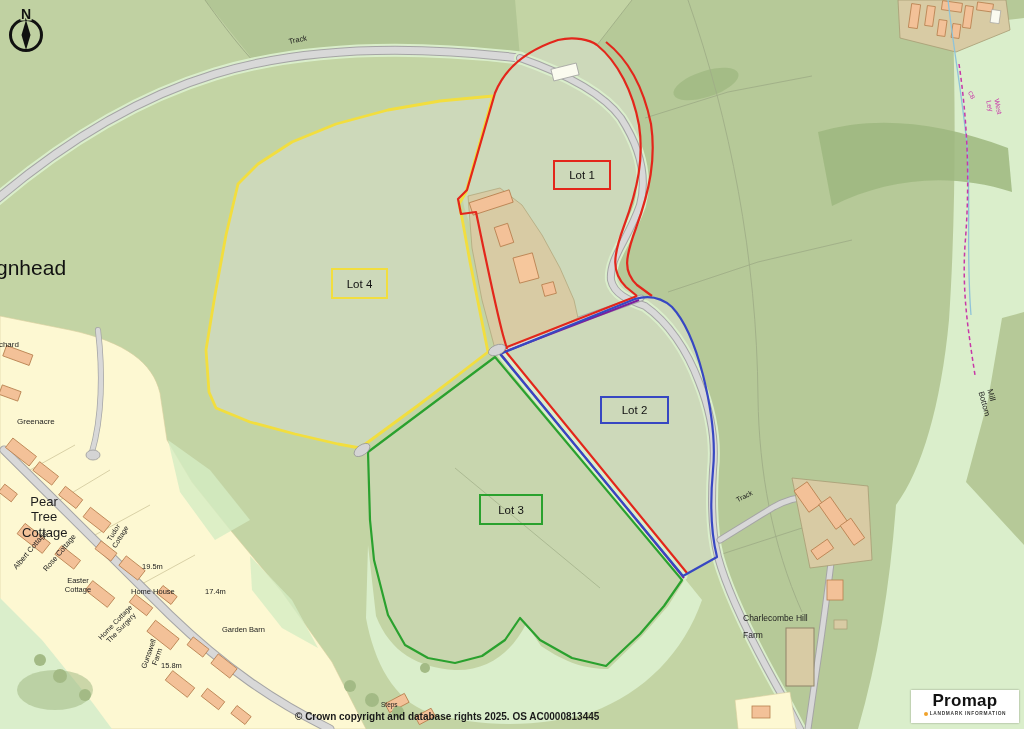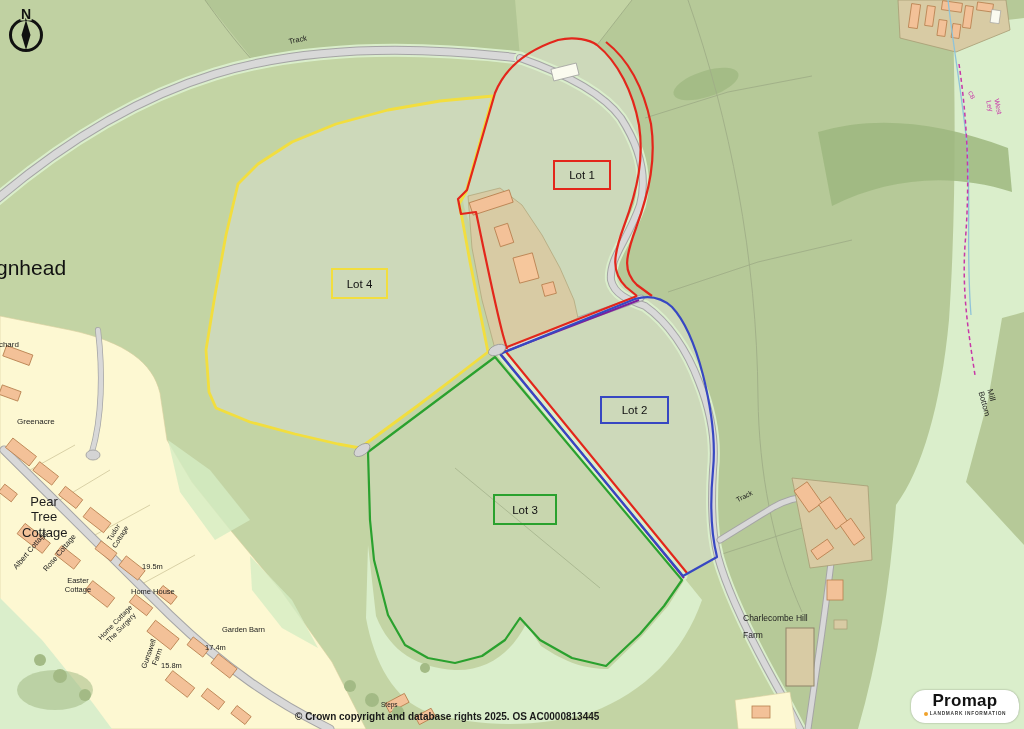--- a/index.html
+++ b/index.html
@@ -11,21 +11,21 @@
   .lbl.c{text-align:center;}
   .lotbox{position:absolute;border:2px solid #000;display:flex;align-items:center;
           justify-content:center;font-size:11.5px;color:#111;}
   .scalebar{position:absolute;left:8px;top:703px;width:150px;height:24px;}
   .scalebar .tick{position:absolute;top:0;font-size:9px;font-weight:bold;color:#000;}
   .scalebar .bar{position:absolute;left:0;top:13px;width:140px;height:7px;
                  border:1px solid #000;display:flex;}
   .scalebar .seg{height:100%;}
   .copyright{position:absolute;left:295px;top:711px;font-size:10px;font-weight:bold;color:#1a1a1a;text-align:right;}
   .promap{position:absolute;left:911px;top:690px;width:108px;height:33px;background:#fff;
-          border-radius:14px;text-align:center;box-shadow:0 0 2px rgba(0,0,0,.35);}
+          border-radius:0;text-align:center;box-shadow:0 0 2px rgba(0,0,0,.35);}
   .promap .brand{font-size:17px;font-weight:800;letter-spacing:.3px;color:#111;line-height:20px;margin-top:1px;}
   .promap .tag{font-size:4.8px;font-weight:bold;letter-spacing:.7px;color:#3a3a3a;
                display:flex;align-items:center;justify-content:center;gap:2px;}
   .promap .dot{width:4px;height:4px;border-radius:50%;display:inline-block;}
   .compass{position:absolute;left:2px;top:5px;}
 </style>
 </head>
 <body>
 
 <div class="stage">
@@ -177,21 +177,21 @@
   <polygon points="24,15 28.5,30 24,45 19.5,30" fill="#111"></polygon>
   <text x="24" y="14" text-anchor="middle" font-size="14" font-weight="bold" fill="#111" style="paint-order:stroke;stroke:#c0d1a2;stroke-width:3px">N</text>
 </svg>
 
 <div class="lotbox" style="left: 553px; top: 141px; width: 54px; height: 26px; border-color: rgb(227, 38, 27); margin-top: 19px;">
       <span>Lot 1</span>
     </div>
 <div class="lotbox" style="left: 600px; top: 396px; width: 65px; height: 24px; border-color: rgb(55, 71, 194);">
       <span>Lot 2</span>
     </div>
-<div class="lotbox" style="left: 493px; top: 494px; width: 60px; height: 27px; border-color: rgb(42, 161, 46);">
+<div class="lotbox" style="left: 479px; top: 494px; width: 60px; height: 27px; border-color: rgb(42, 161, 46);">
       <span>Lot 3</span>
     </div>
 <div class="lotbox" style="left: 331px; top: 268px; width: 53px; height: 27px; border-color: rgb(242, 222, 62);">
       <span>Lot 4</span>
     </div>
 
 <div class="lbl" style="left:288px;top:38px;font-size:7.5px;transform:rotate(-11deg)">Track</div>
 <div class="lbl" style="left:-4px;top:256px;font-size:21px;color:#111">gnhead</div>
 <div class="lbl" style="left:-10px;top:340px">Orchard</div>
 <div class="lbl" style="left:17px;top:417px">Greenacre</div>
@@ -201,21 +201,21 @@
 <div class="lbl" style="left:12px;top:566px;font-size:7.5px;transform:rotate(-50deg)">Albert Cottage</div>
 <div class="lbl" style="left:42px;top:568px;font-size:7.5px;transform:rotate(-50deg)">Rose Cottage</div>
 <div class="lbl c" style="left:104px;top:541px;font-size:7px;transform:rotate(-58deg)">Tudor
 Cottage</div>
 <div class="lbl c" style="left:56px;top:577px;width:44px;font-size:7.5px">Easter
 Cottage</div>
 <div class="lbl" style="left:142px;top:563px;font-size:7.5px">19.5m</div>
 <div class="lbl" style="left:131px;top:588px;font-size:7.5px">Home House</div>
 <div class="lbl c" style="left:97px;top:636px;font-size:7px;transform:rotate(-46deg)">Home Cottage
 The Surgery</div>
-<div class="lbl" style="left:205px;top:644px;font-size:7.5px">17.4m</div>
+<div class="lbl" style="left:205px;top:588px;font-size:7.5px">17.4m</div>
 <div class="lbl" style="left:222px;top:626px;font-size:7.5px">Garden Barn</div>
 <div class="lbl c" style="left:140px;top:667px;font-size:7.5px;transform:rotate(-70deg)">Gunswell
 Farm</div>
 <div class="lbl" style="left:161px;top:662px;font-size:7.5px">15.8m</div>
 <div class="lbl" style="left:381px;top:701px;font-size:6.5px">Steps</div>
 <div class="lbl" style="left:743px;top:613px;font-size:8.5px">Charlecombe Hill</div>
 <div class="lbl" style="left:743px;top:630px;font-size:8.5px">Farm</div>
 <div class="lbl" style="left:735px;top:497px;font-size:7px;transform:rotate(-27deg)">Track</div>
 <div class="lbl" style="left:994px;top:388px;transform:rotate(75deg)">Mill Bottom</div>
 <div class="lbl" style="left: 1000px; top: 98px; font-size: 7px; transform: rotate(78deg); color: rgb(200, 55, 168);">West Ley</div>

